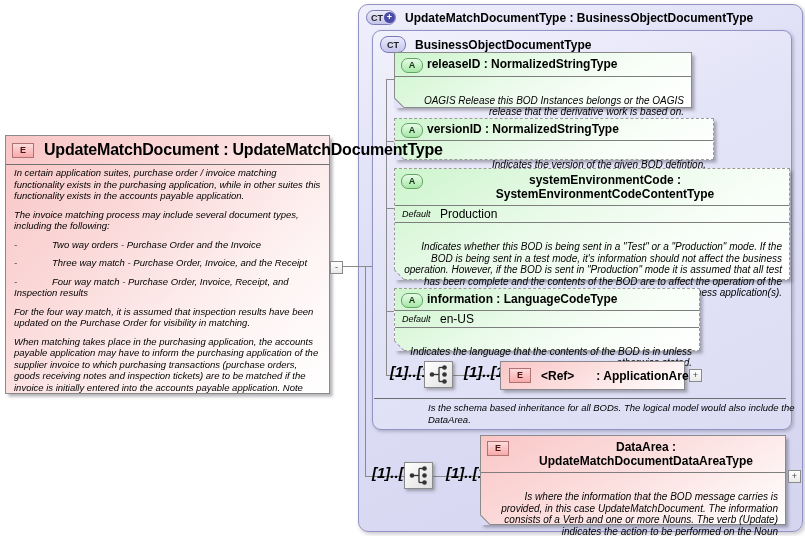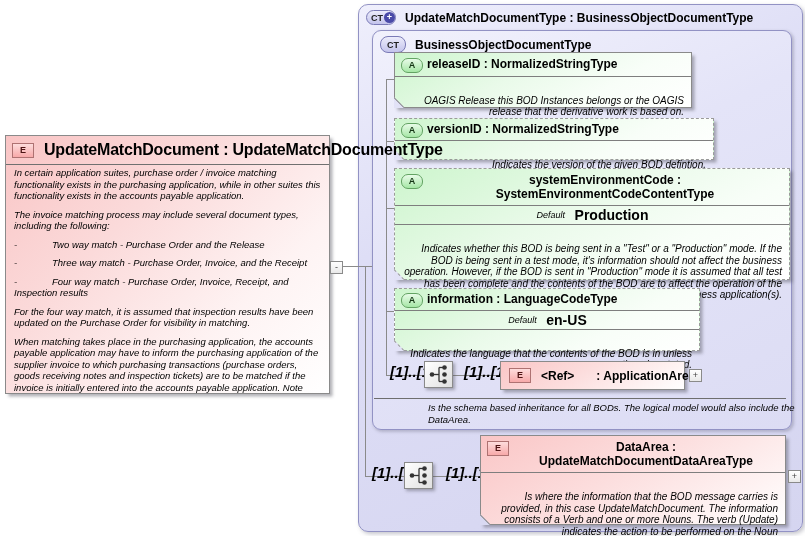--- a/index.html
+++ b/index.html
@@ -34,23 +34,23 @@
   
   .box{position:absolute;border:1px solid #8A8A8A;box-shadow:2.5px 2.5px 3px rgba(80,80,90,.45);box-sizing:border-box;}
   .dashed{border-style:dashed;border-color:#9A9A9A;}
   .greenbox{background:linear-gradient(150deg,#CDF5CD 0%,#E9FAE9 40%,#F8FEF8 70%,#FFFFFF 100%);}
   .pinkbox{background:linear-gradient(150deg,#FAC6C6 0%,#FCDEDE 45%,#FEF3F3 80%,#FFFFFF 100%);}
 
   .hdr{position:relative;font-size:12px;font-weight:bold;border-bottom:1px solid #7E7E7E;
     padding:5px 6px 4px 32px;line-height:13.5px;}
   .hdr.one{white-space:nowrap;text-align:left;}
   .hdr.ctr{text-align:center;}
-  .defrow{display:flex;align-items:center;border-bottom:1px solid #7E7E7E;padding:1px 6px 1px 7px;justify-content:center;}
+  .defrow{display:flex;align-items:center;border-bottom:1px solid #7E7E7E;padding:1px 6px 1px 7px;}
   .dlab{font-style:italic;font-size:9px;width:38px;flex:0 0 auto;}
-  .dval{font-weight:bold;font-size:14px;}
+  .dval{font-weight:normal;font-size:12px;}
   .doc{font-style:italic;font-size:10px;line-height:11.6px;padding:18px 7px;overflow:hidden;text-align:right;}
 
   
   .cut{position:absolute;left:-1px;bottom:-1px;width:13px;height:13px;overflow:hidden;pointer-events:none;}
   .cut i{position:absolute;left:-7px;bottom:-7px;width:14px;height:14px;display:block;
     transform:rotate(45deg);border-top:1px solid #808080;}
   .cut.dash i{border-top-style:dashed;border-top-color:#9A9A9A;}
   .cut-inner i{background:#E2E2F7;}
   .cut-outer i{background:#D9D9F2;}
 
@@ -222,21 +222,21 @@
   <div class="tgl" style="left:788px;top:470px;">+</div>
 
   <div class="box leftbox">
     <div class="lb-hdr">
       <span class="eicon">E</span>
       <span class="lb-title">UpdateMatchDocument : UpdateMatchDocumentType</span>
     </div>
     <div class="lb-doc">
       <p>In certain application suites, purchase order / invoice matching functionality exists in the purchasing application, while in other suites this functionality exists in the accounts payable application.</p>
       <p>The invoice matching process may include several document types, including the following:</p>
-      <p><span class="bdash">-</span><span>Two way match - Purchase Order and the Release</span></p>
+      <p><span class="bdash">-</span><span>Two way orders - Purchase Order and the Invoice</span></p>
       <p><span class="bdash">-</span><span>Three way match - Purchase Order, Invoice, and the Receipt</span></p>
       <p><span class="bdash">-</span><span>Four way match - Purchase Order, Invoice, Receipt, and Inspection results</span></p>
       <p>For the four way match, it is assumed that inspection results have been updated on the Purchase Order for visibility in matching.</p>
       <p>When matching takes place in the purchasing application, the accounts payable application may have to inform the purchasing application of the supplier invoice to which purchasing transactions (purchase orders, goods receiving notes and inspection tickets) are to be matched if the invoice is initially entered into the accounts payable application. Note that in some situations, invoices are entered directly into the purchase order application or</p>
     </div>
   </div>
   <div class="tgl" style="left:330px;top:261px;">-</div>
 
 </div>
 

